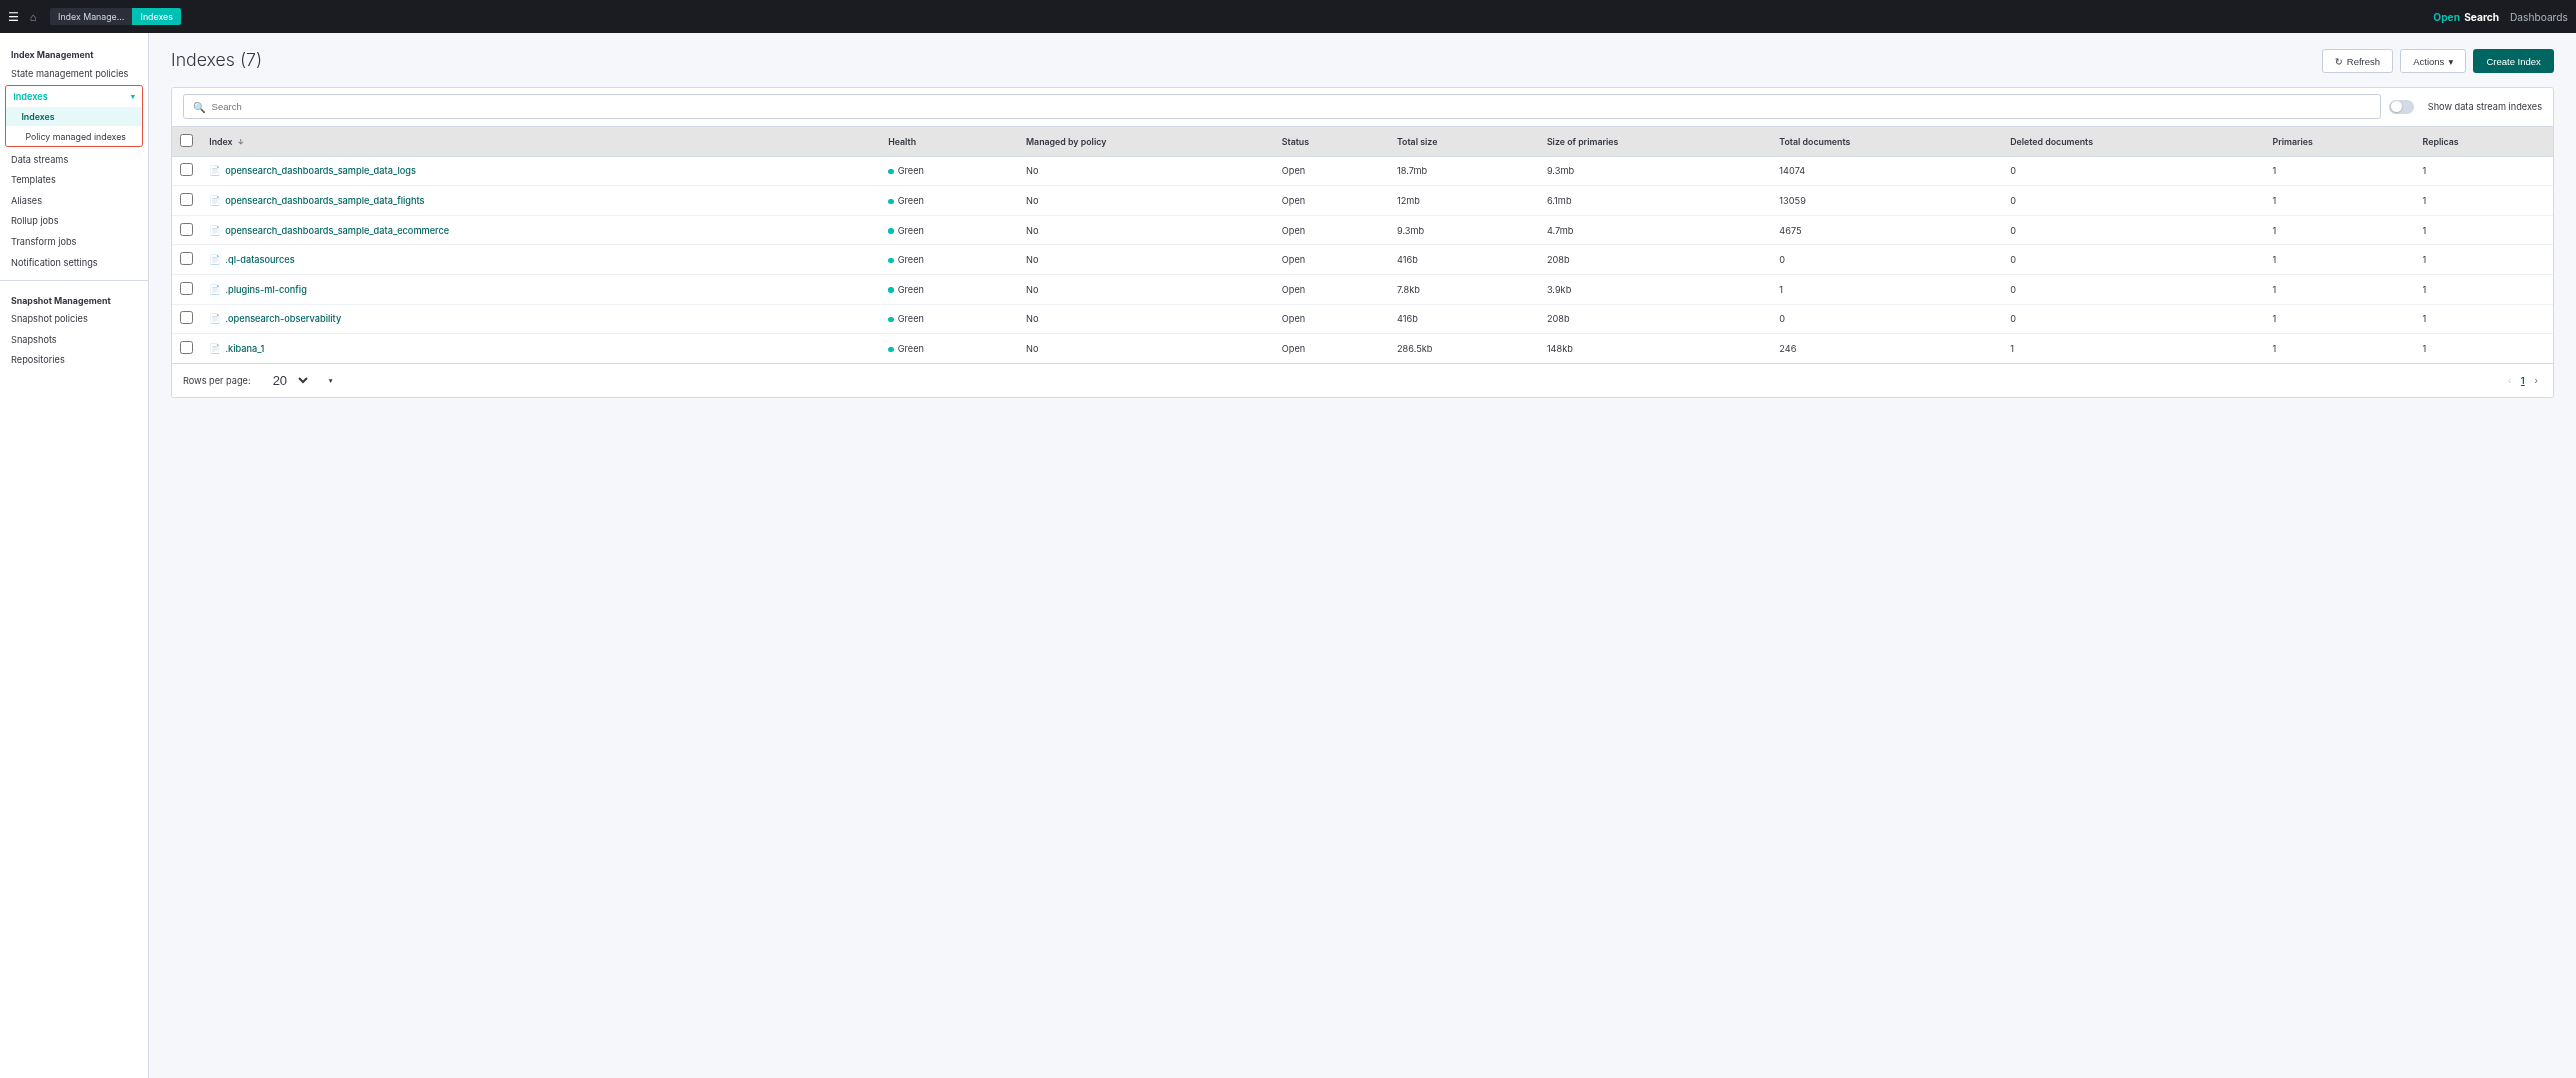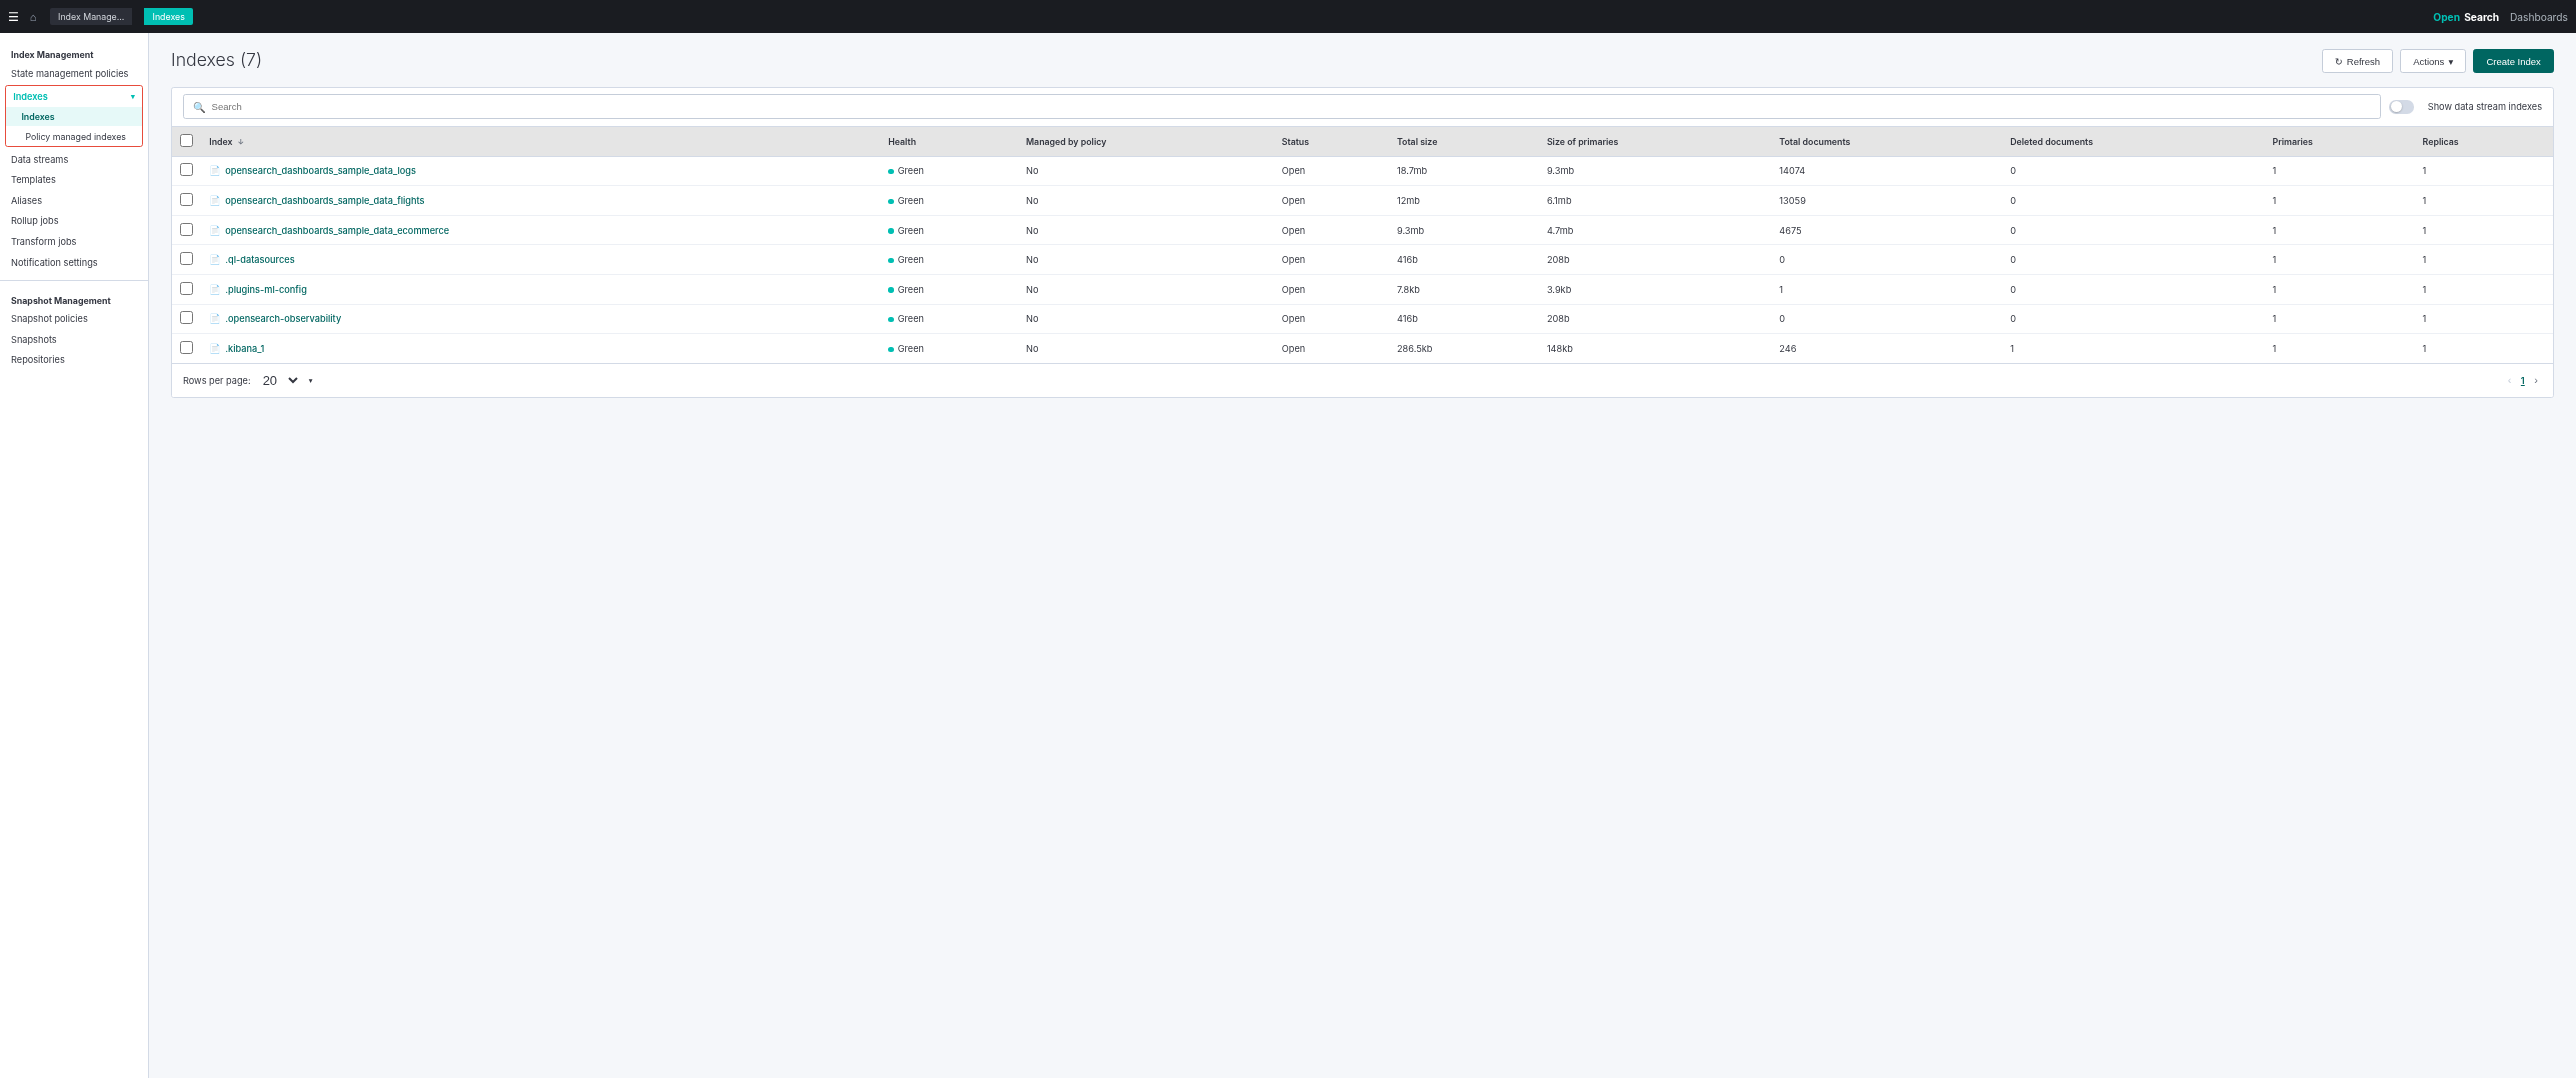--- a/index.html
+++ b/index.html
@@ -20,21 +20,21 @@
     .top-nav-logo {
       display: flex;
       align-items: center;
       gap: 4.1px;
     }
     .hamburger { color: #fff; font-size: 12.2px; cursor: pointer; margin-right: 2.7px; }
     .home-icon { color: #98a2b3; font-size: 11px; cursor: pointer; }
     .breadcrumb-bar {
       display: flex;
       align-items: center;
-      gap: 12px;
+      gap: 0;
       margin-left: 5.4px;
     }
     .breadcrumb-item {
       background: #2c2f38;
       color: #d1d5db;
       padding: 2.7px 8.1px;
       font-size: 8.8px;
       border-radius: 2px 0 0 2px;
       display: flex;
       align-items: center;
@@ -243,21 +243,21 @@
     .table-footer {
       display: flex;
       align-items: center;
       padding: 8.1px 11px;
       border-top: 0.7px solid #d3dae6;
       background: #fff;
       font-size: 9.2px;
       color: #343741;
       gap: 4.1px;
     }
-    .rows-label { display: flex; align-items: center; gap: 8px; }
+    .rows-label { display: flex; align-items: center; gap: 18px; }
     .rows-select { border: none; background: transparent; font-size: 13px; color: #343741; cursor: pointer; }
     .pagination { margin-left: auto; display: flex; align-items: center; gap: 5.4px; }
     .page-btn {
       background: none;
       border: none;
       font-size: 11px;
       color: #69707d;
       cursor: pointer;
       padding: 1.4px 4.1px;
     }

